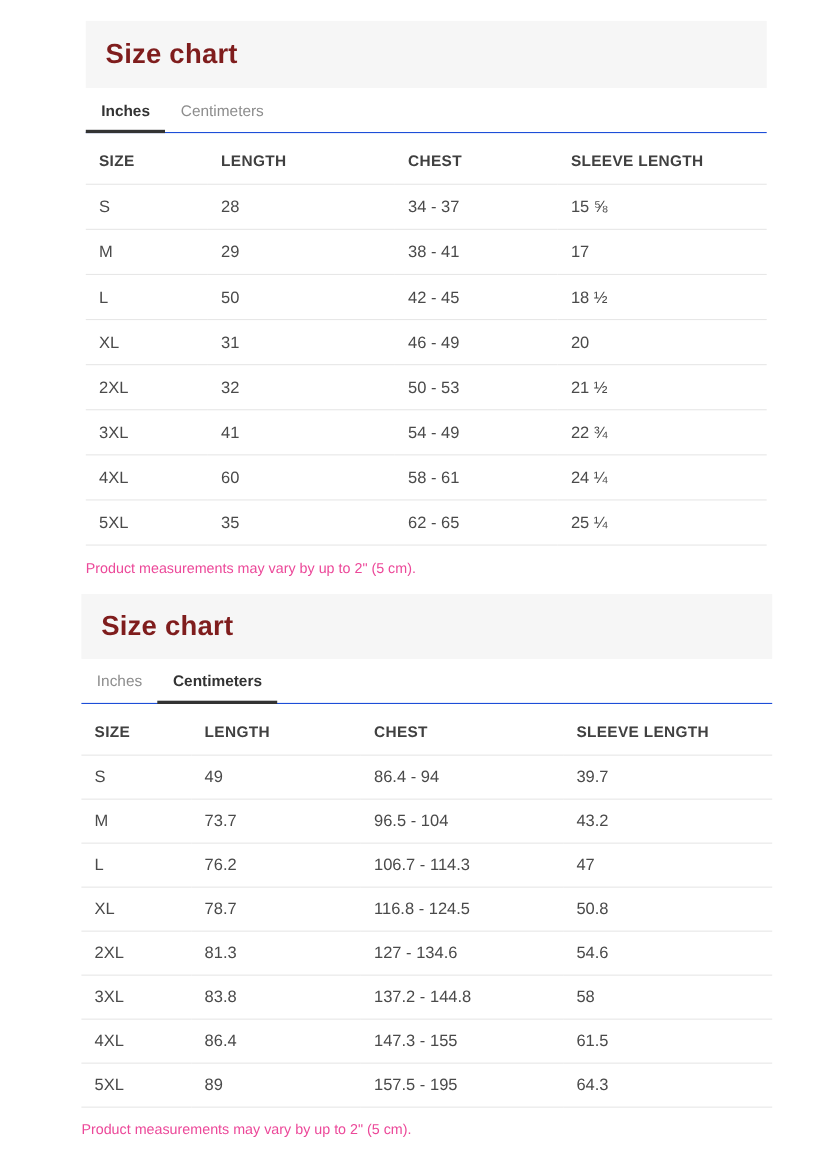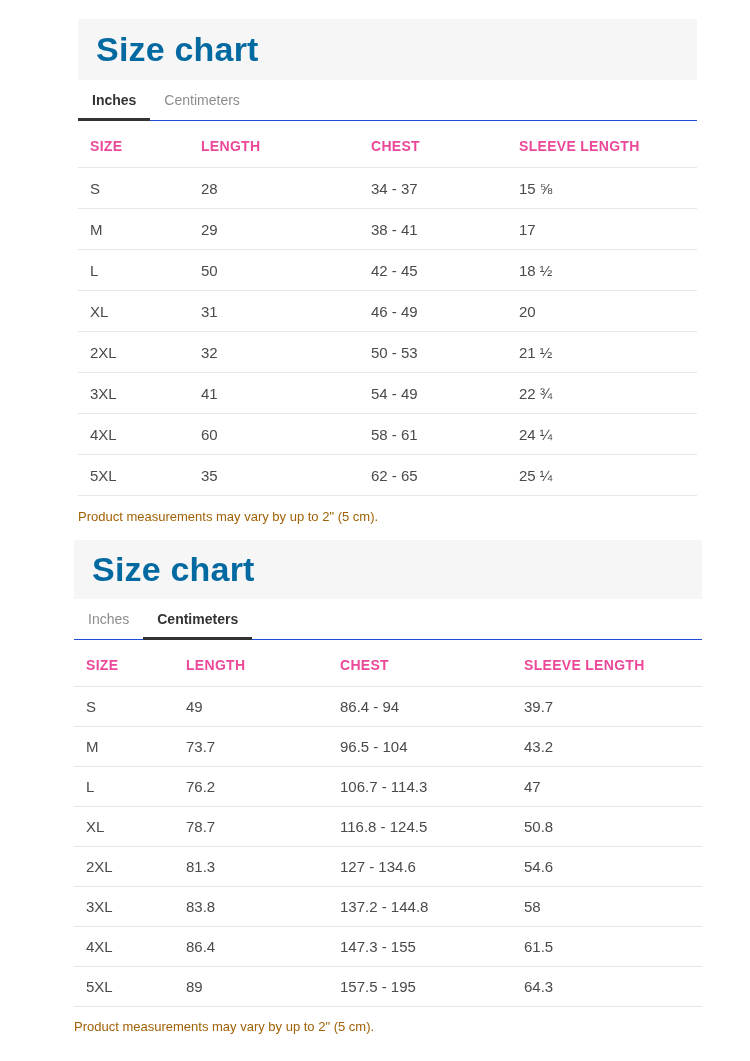--- a/index.html
+++ b/index.html
@@ -16,22 +16,22 @@
 
   .hero {
     background:#f6f6f6;
     display:flex; align-items:center;
     padding:0 18px;
   }
   .s1 .hero { height:61px; }
   .s2 .hero { height:59px; }
   .title {
     margin:0;
-    font-size:34px; font-weight:bold;
-    color:#0369a1; letter-spacing:0.2px;
+    font-size:25px; font-weight:bold;
+    color:#7f1d1d; letter-spacing:0.2px;
   }
 
   .tabs {
     display:flex;
     border-bottom:1px solid #1d4ed8;
   }
   .tab {
     padding:12px 14px 10px 14px;
     font-size:14px;
     color:#8d8d8d;
@@ -52,38 +52,38 @@
     table-layout:fixed;
   }
   .s1 col.c0 { width:111px; } .s1 col.c1 { width:170px; }
   .s1 col.c2 { width:148px; } .s1 col.c3 { width:190px; }
   .s2 col.c0 { width:100px; } .s2 col.c1 { width:154px; }
   .s2 col.c2 { width:184px; } .s2 col.c3 { width:190px; }
 
   table.sizes th {
     text-align:left;
     font-size:14px; font-weight:bold;
-    color:#ec4899; letter-spacing:0.3px;
+    color:#404040; letter-spacing:0.3px;
     padding:17px 0 13px 12px;
     border-bottom:1px solid #e7e7e7;
     white-space:nowrap;
   }
   table.sizes td {
     font-size:15px;
     color:#4a4a4a;
     border-bottom:1px solid #e7e7e7;
     white-space:nowrap;
   }
   .s1 table.sizes td { padding:12px 0 11px 12px; }
   .s2 table.sizes td { padding:11px 0 11px 12px; }
 
   .note {
     margin:13px 0 0 0;
     font-size:13px;
-    color:#a16207;
+    color:#ec4899;
   }
   .s2 .note { margin-top:12px; }
 </style>
 </head>
 <body>
 
 <div class="section s1">
   <div class="hero">
     <h2 class="title">Size chart</h2>
   </div>

